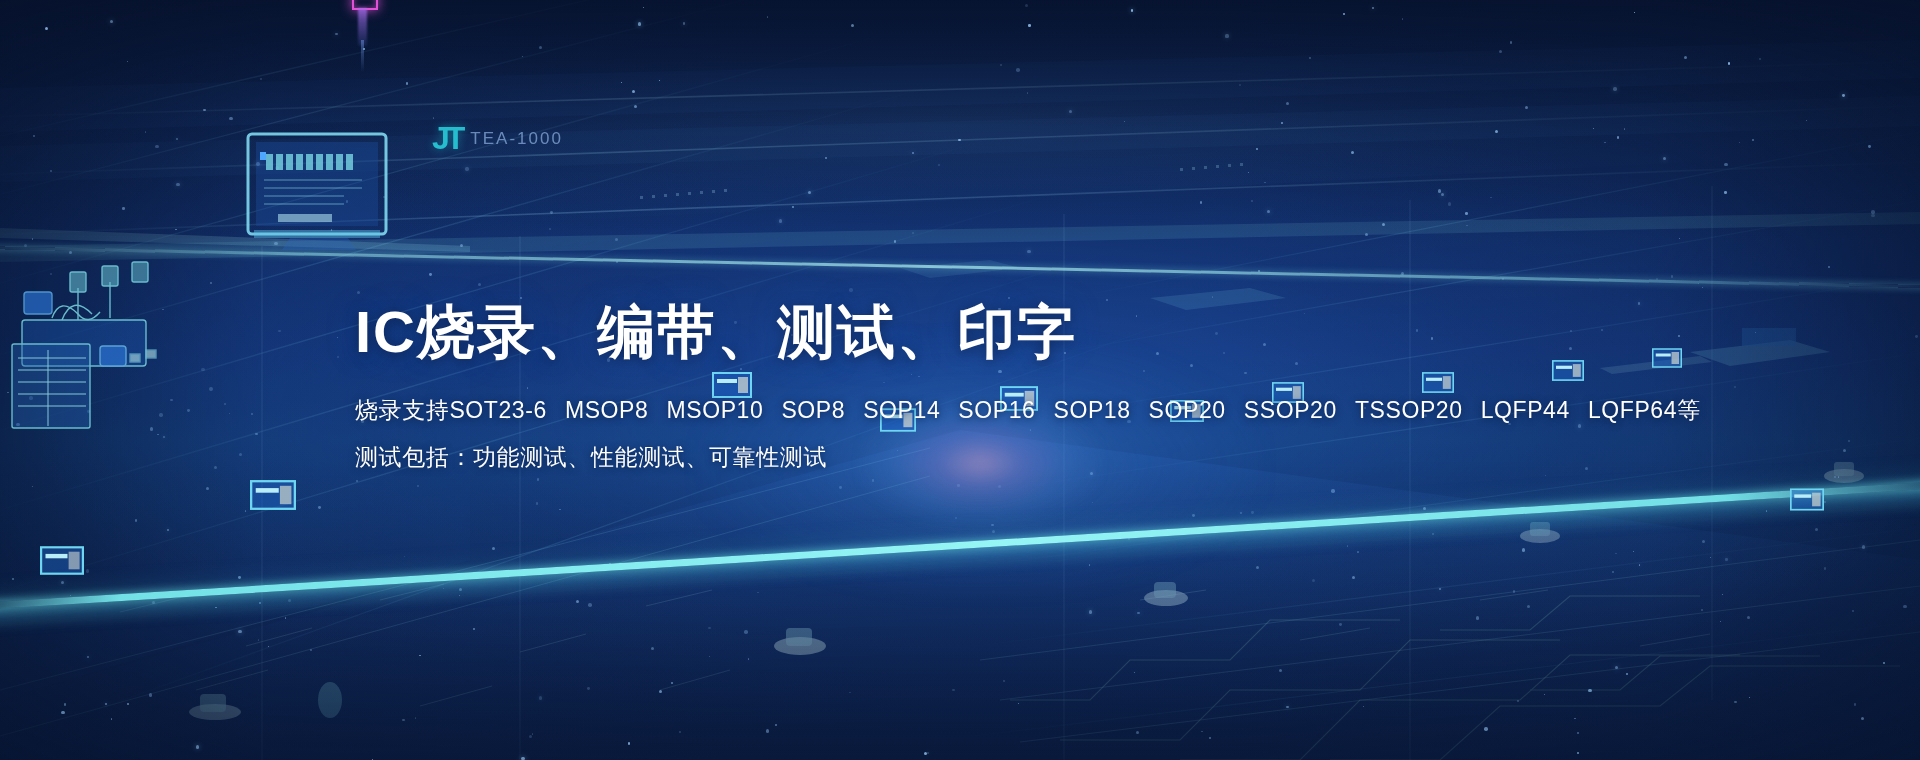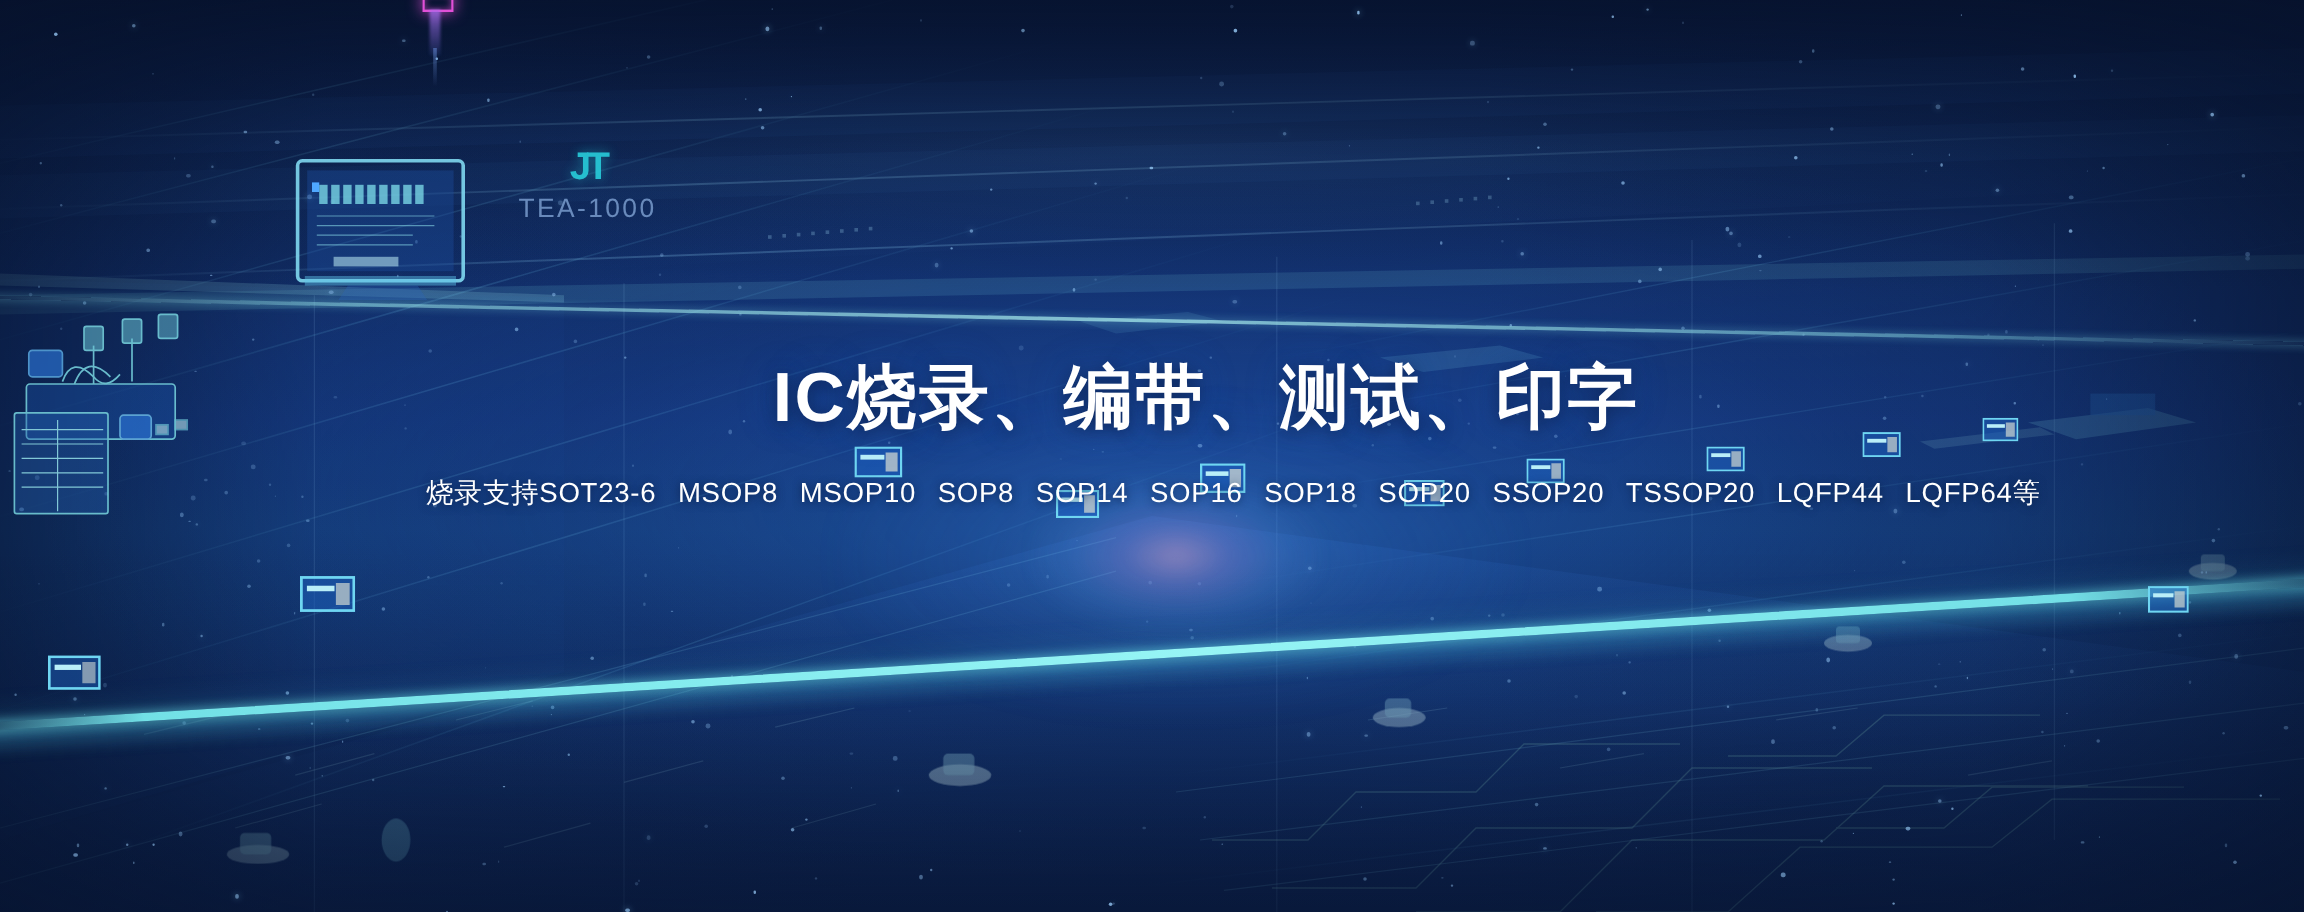--- a/index.html
+++ b/index.html
@@ -135,30 +135,29 @@
     opacity:0.95;
   }
   
   .monitor{ position:absolute; left:244px; top:130px; width:150px; height:120px; }
 
   
   .brand{
     position:absolute; left:432px; top:122px;
     display:flex; align-items:center; gap:9px;
     opacity:0.95;
-    flex-direction:column;
   }
   .brand-logo{
     font-size:32px; font-weight:bold; letter-spacing:-4px;
     color:#27c6d6;
     text-shadow:0 0 10px rgba(40,200,215,0.5);
     line-height:1;
   }
   .brand-model{
-    font-size:22px; letter-spacing:2px;
+    font-size:17px; letter-spacing:2px;
     color:#93b8e8; opacity:0.72;
     line-height:1;
   }
 
   
   .chip{ position:absolute; }
 
   
   .accent-top{
     position:absolute; left:352px; top:-6px;
@@ -175,21 +174,20 @@
   .accent-beam2{
     position:absolute; left:361px; top:40px;
     width:3px; height:32px;
     background:linear-gradient(180deg,rgba(110,150,230,0.5),rgba(60,100,200,0));
   }
 
   
   .content{
     position:absolute; left:355px; top:300px;
     width:1300px;
-    text-align:center;
   }
   .headline{
     font-size:58px;
     font-weight:bold;
     color:#ffffff;
     letter-spacing:2px;
     line-height:1.12;
     text-shadow:0 2px 14px rgba(8,26,64,0.75), 0 0 30px rgba(40,110,220,0.35);
     white-space:nowrap;
   }
@@ -833,16 +831,17 @@
     <rect x="1" y="1" width="38" height="24" fill="#1e63c4" fill-opacity="0.45" stroke="#6fd6f2" stroke-width="2"></rect>
     <rect x="5" y="7" width="20" height="4" fill="#b9eef8"></rect>
     <polygon points="26,5 36,5 36,21 26,21" fill="#cfd7d2" opacity="0.6"></polygon>
   </svg>
 
   <div class="content">
     <div class="headline">IC烧录、编带、测试、印字</div>
 
     <div class="sublist">
       <div class="subline" id="line-burn"><span class="pk">烧录支持SOT23-6</span><span class="pk">MSOP8</span><span class="pk">MSOP10</span><span class="pk">SOP8</span><span class="pk">SOP14</span><span class="pk">SOP16</span><span class="pk">SOP18</span><span class="pk">SOP20</span><span class="pk">SSOP20</span><span class="pk">TSSOP20</span><span class="pk">LQFP44</span><span class="pk">LQFP64等</span></div>
+      <div class="subline">测试包括：功能测试、性能测试、可靠性测试</div>
     </div>
   </div>
 
 </div>
 
 </body></html>

